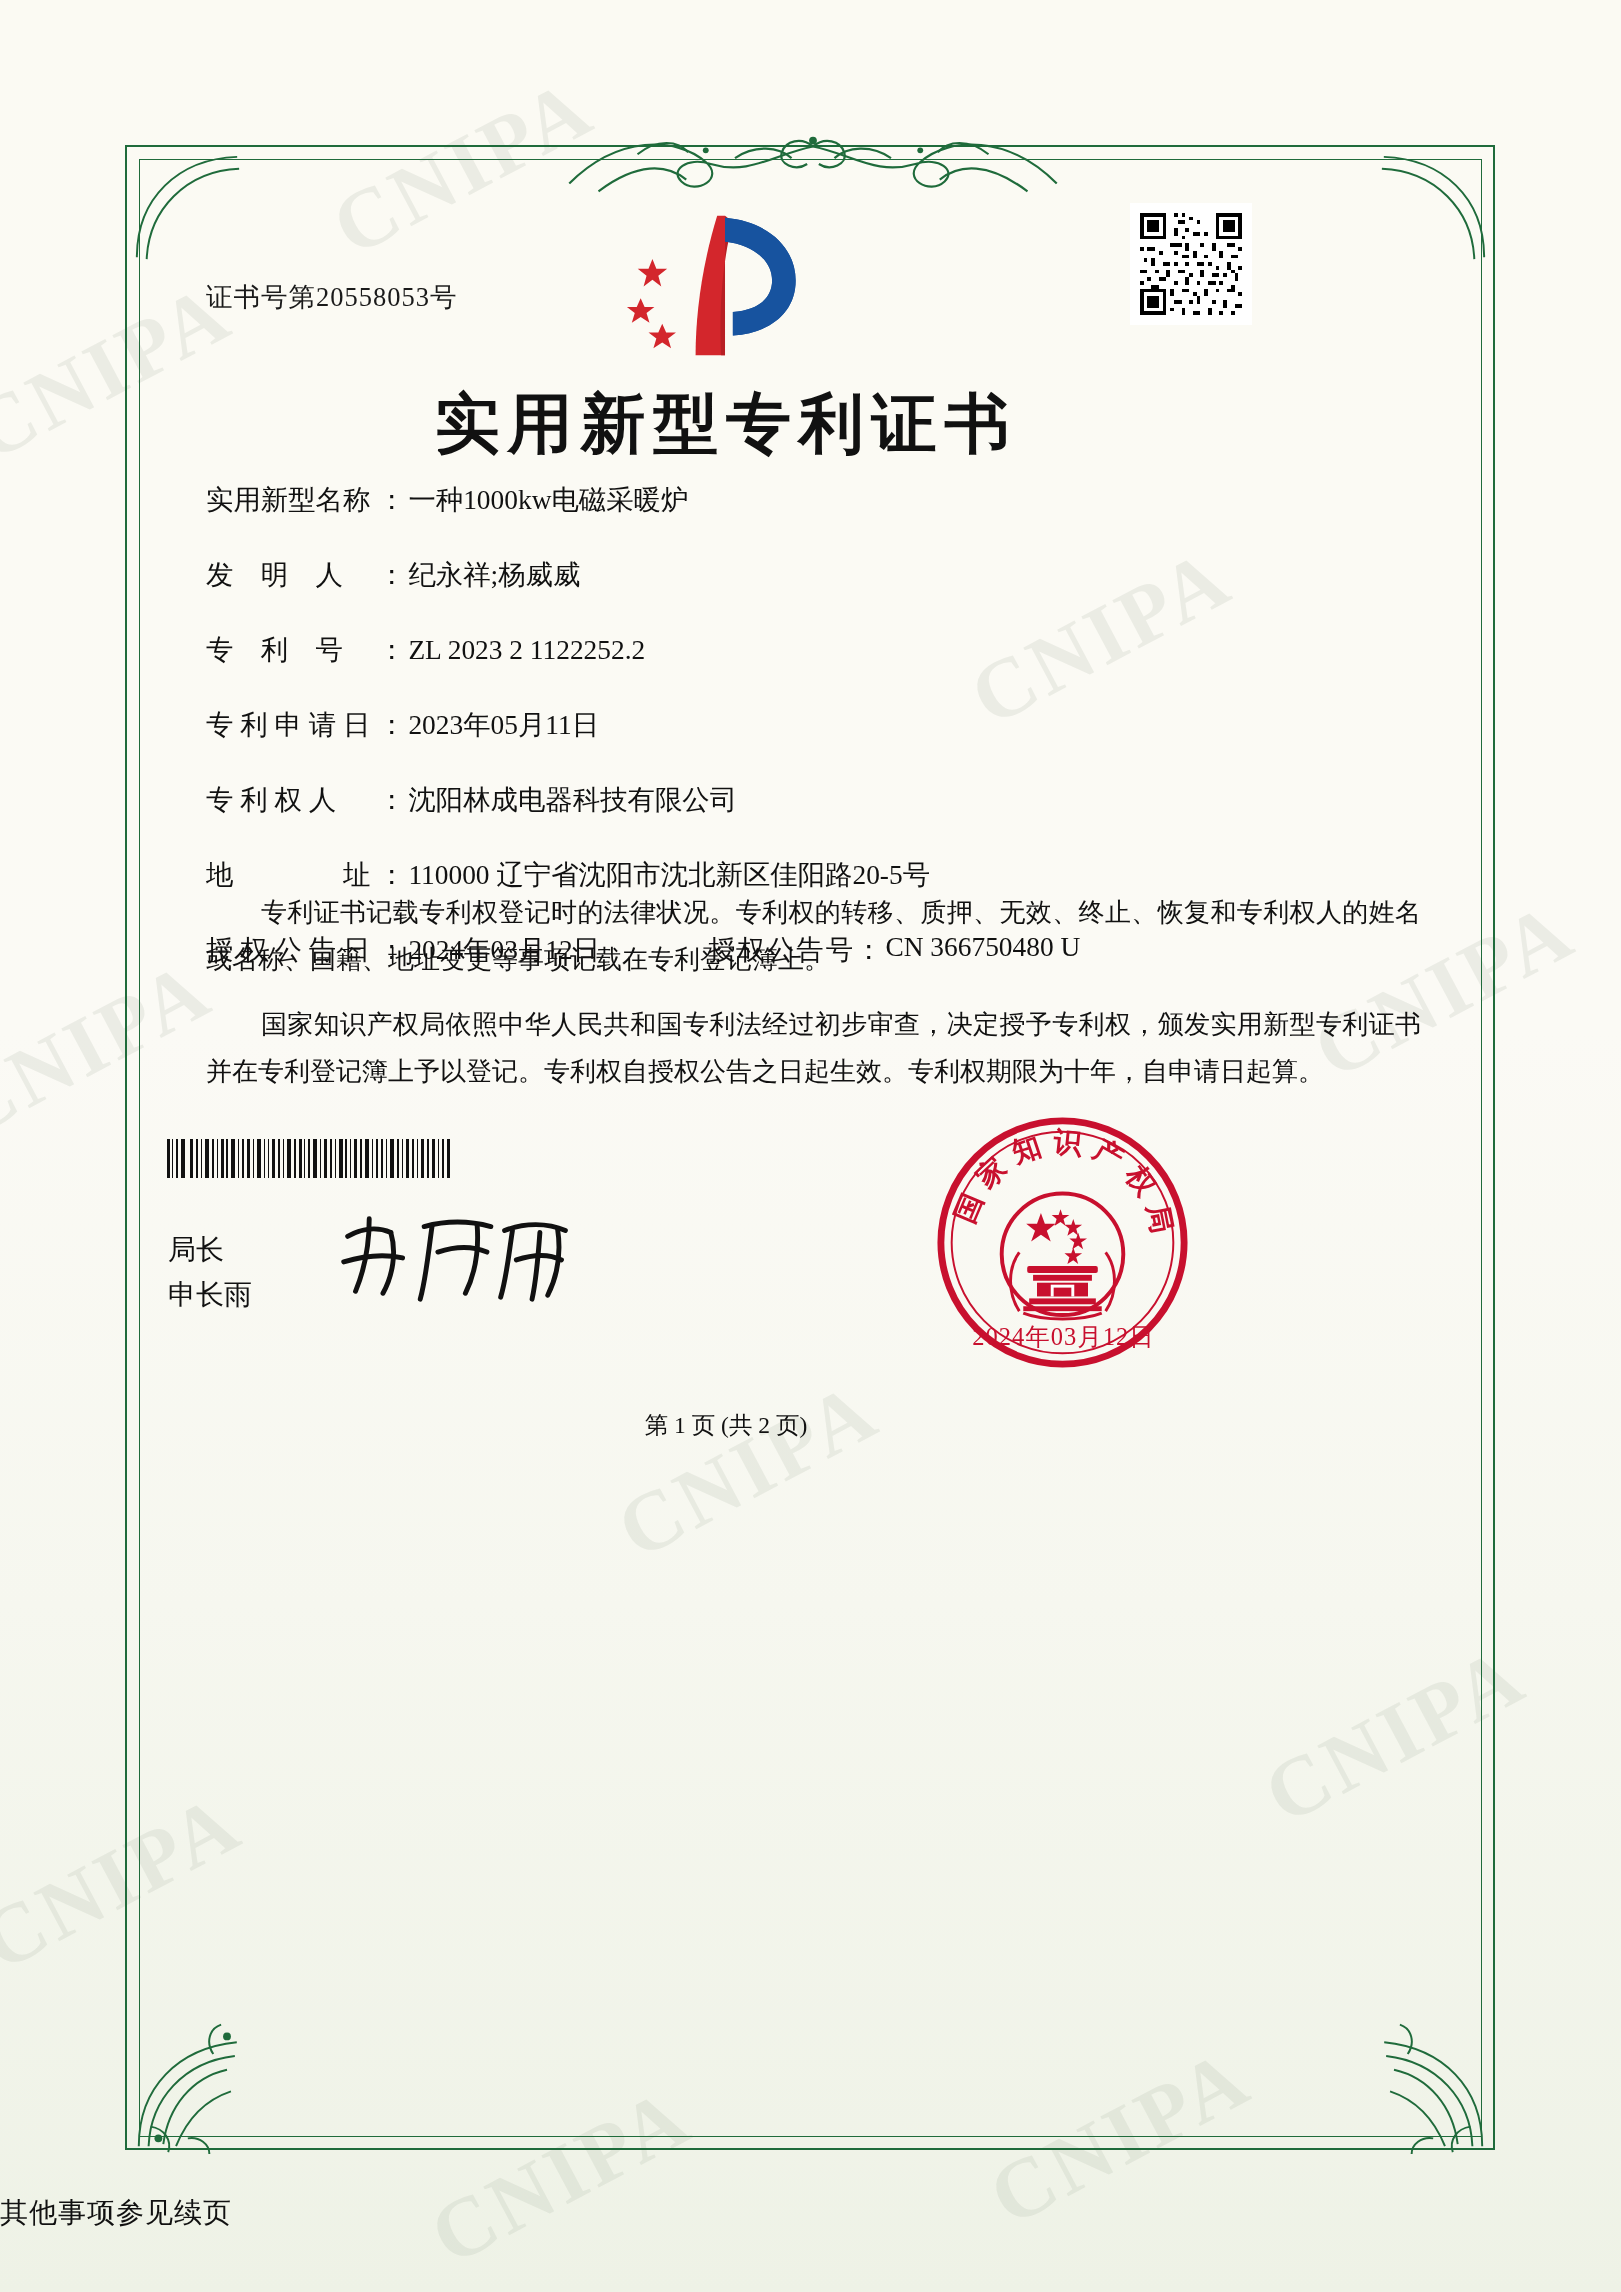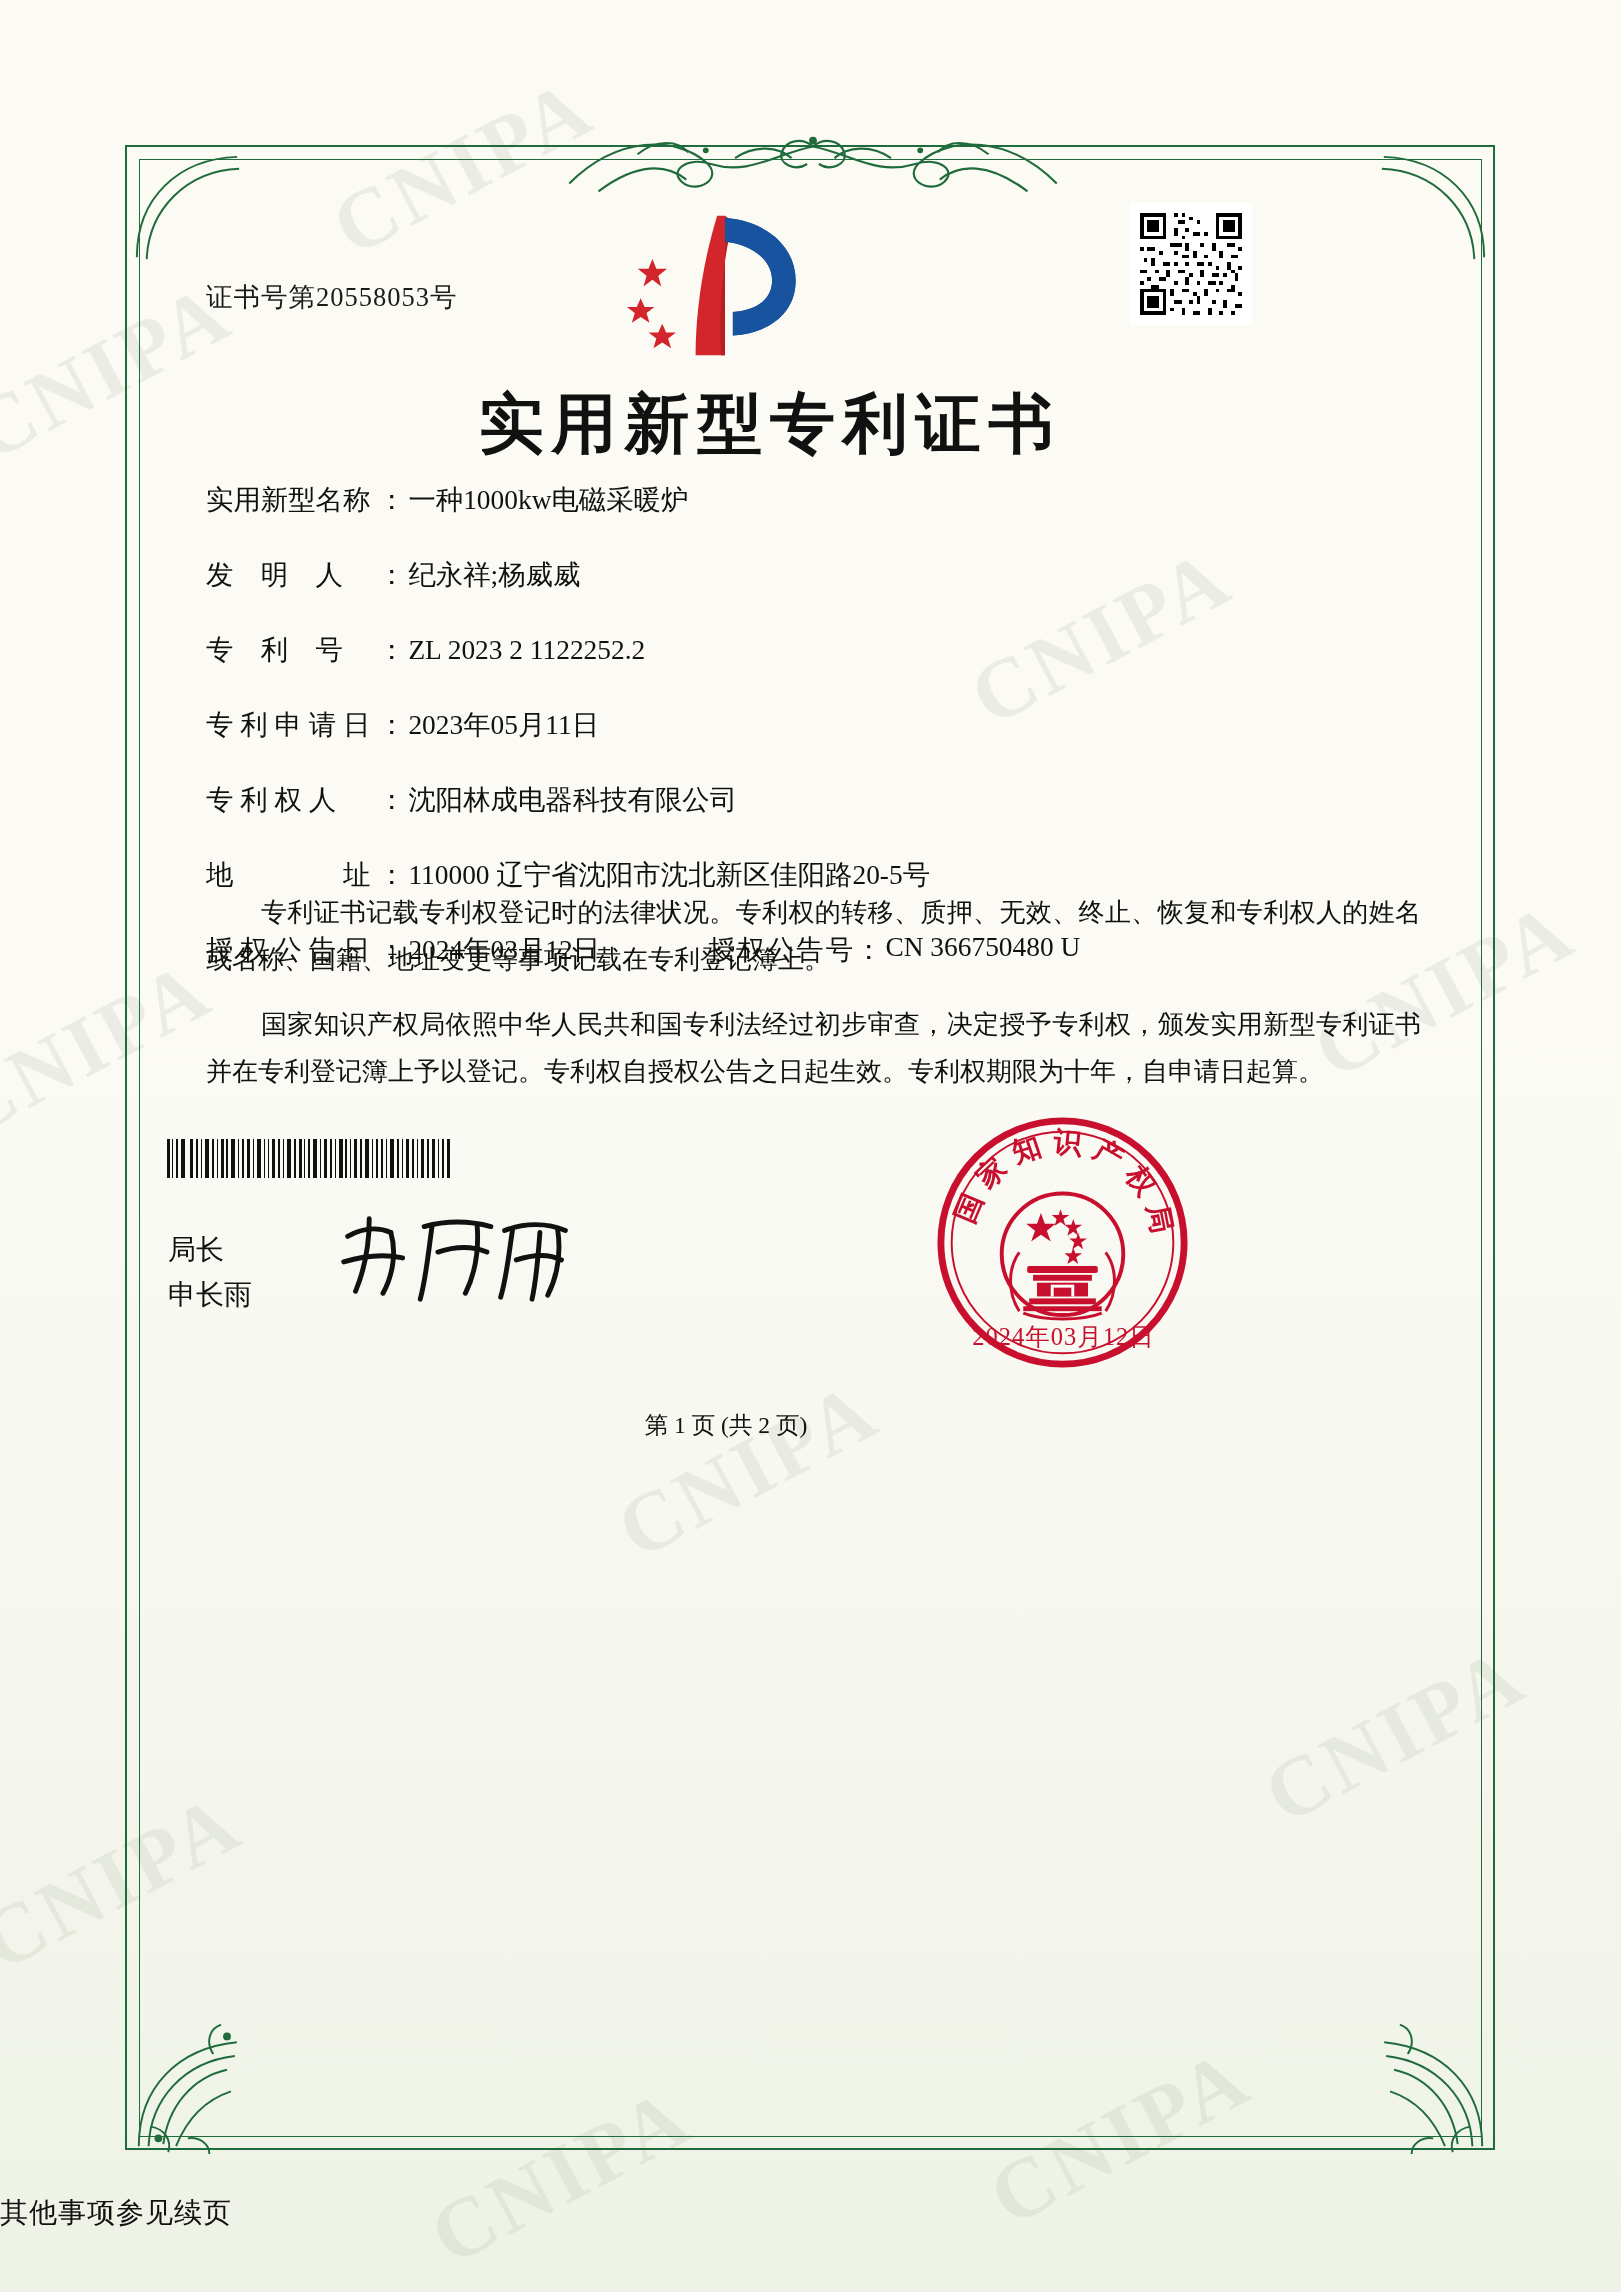--- a/index.html
+++ b/index.html
@@ -112,21 +112,20 @@
     position: absolute;
     top: 221px;
     left: 0;
     width: 100%;
     text-align: center;
     font-size: 65px;
     font-weight: bold;
     letter-spacing: 7.8px;
     color: #111;
     font-family: "Liberation Serif", "DejaVu Serif", serif;
-    padding-left: 44px;
   }
 
   .fields {
     position: absolute;
     top: 323px;
     left: 67px;
     width: 1215px;
   }
   .field-row {
     display: flex;

